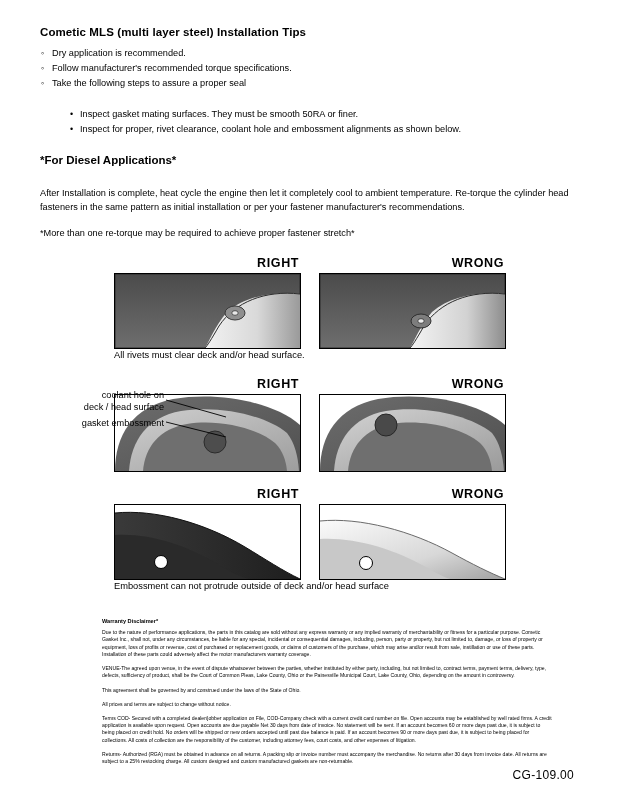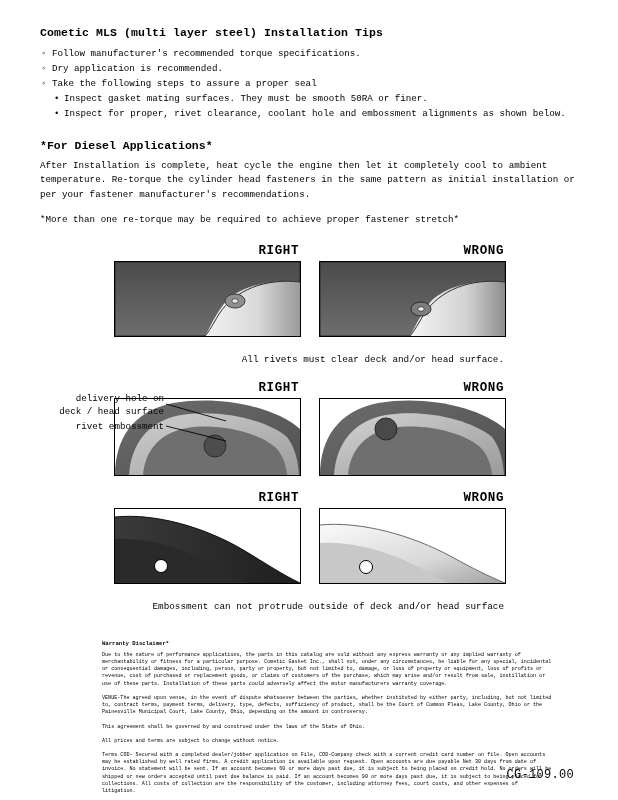--- a/index.html
+++ b/index.html
@@ -14,21 +14,20 @@
     color: #000000;
     position: relative;
     overflow: hidden;
   }
   .page {
     position: relative;
     width: 618px;
     height: 800px;
     box-sizing: border-box;
     padding: 26px 40px 10px 40px;
-    font-family: Liberation Mono, monospace;
   }
   h1.title {
     font-size: 11.5px;
     font-weight: bold;
     margin: 0 0 8px 0;
     letter-spacing: 0.1px;
   }
   ul.bullets {
     list-style: none;
     margin: 0;
@@ -42,40 +41,40 @@
   }
   ul.bullets > li::before {
     content: "\25E6";
     position: absolute;
     left: 1px;
     top: 0;
     font-size: 9px;
   }
   ul.subbullets {
     list-style: none;
-    margin: 0;
+    margin: 16px;
     padding: 0 0 0 14px;
   }
   ul.subbullets > li {
     font-size: 9.2px;
     line-height: 1.62;
     padding-left: 10px;
     position: relative;
   }
   ul.subbullets > li::before {
     content: "\2022";
     position: absolute;
     left: 0;
     top: 0;
     font-size: 9px;
   }
   h2.section {
     font-size: 11.5px;
     font-weight: bold;
-    margin: 17px 0 7px 0;
+    margin: 17px 0 20px 0;
   }
   p.para {
     font-size: 9.2px;
     line-height: 1.58;
     margin: 0 0 11px 0;
   }
   p.para.last {
     margin-bottom: 0;
   }
   
@@ -107,23 +106,22 @@
     overflow: hidden;
   }
   .figbox.tall {
     height: 76px;
   }
   .figbox svg {
     display: block;
   }
   .figcaption {
     font-size: 9.3px;
-    margin: 17px 0 0 0;
+    margin: 0 0 0 0;
     line-height: 1.35;
-    text-align: right;
   }
   .caption-wrap {
     width: 390px;
     margin: 0 auto;
   }
   .figgroup {
     margin-bottom: 15px;
   }
   
   .callouts {
@@ -167,22 +165,22 @@
   }
 </style>
 </head>
 <body>
 
 <div class="page">
 
   <h1 class="title">Cometic MLS (multi layer steel) Installation Tips</h1>
 
   <ul class="bullets">
+    <li>Dry application is recommended.</li>
     <li>Follow manufacturer's recommended torque specifications.</li>
-    <li>Dry application is recommended.</li>
     <li>Take the following steps to assure a proper seal</li>
   </ul>
   <ul class="subbullets">
     <li>Inspect gasket mating surfaces.  They must be smooth 50RA or finer.</li>
     <li>Inspect for proper, rivet clearance, coolant hole and embossment alignments as shown below.</li>
   </ul>
 
   <h2 class="section">*For Diesel Applications*</h2>
   <p class="para">After Installation is complete, heat cycle the engine then let it completely cool to ambient temperature. Re-torque the cylinder head fasteners in the same pattern as initial installation or per your fastener manufacturer's recommendations.</p>
   <p class="para last">*More than one re-torque may be required to achieve proper fastener stretch*</p>
@@ -292,24 +290,24 @@
           </div>
         </div>
       </div>
 
       <div class="callouts">
         <svg width="538" height="120" viewBox="0 0 538 120" style="position:absolute;left:0;top:0;">
           <line x1="126" y1="23" x2="186" y2="40" stroke="#000" stroke-width="0.9"></line>
           <line x1="126" y1="45" x2="186" y2="60" stroke="#000" stroke-width="0.9"></line>
         </svg>
         <div class="callout-text" style="left:-22px; top:12px; width:146px;">
-          <span>delivery hole on</span><br>
+          <span>coolant hole on</span><br>
           <span>deck / head surface</span>
         </div>
-        <div class="callout-text" style="left:-22px; top:40px; width:146px;">rivet embossment</div>
+        <div class="callout-text" style="left:-22px; top:40px; width:146px;">gasket embossment</div>
       </div>
     </div>
 
     <div class="figgroup">
       <div class="figrow">
         <div class="figcol">
           <div class="figlabel">RIGHT</div>
           <div class="figbox">
             <svg width="185" height="74" viewBox="0 0 185 74">
               <defs>

